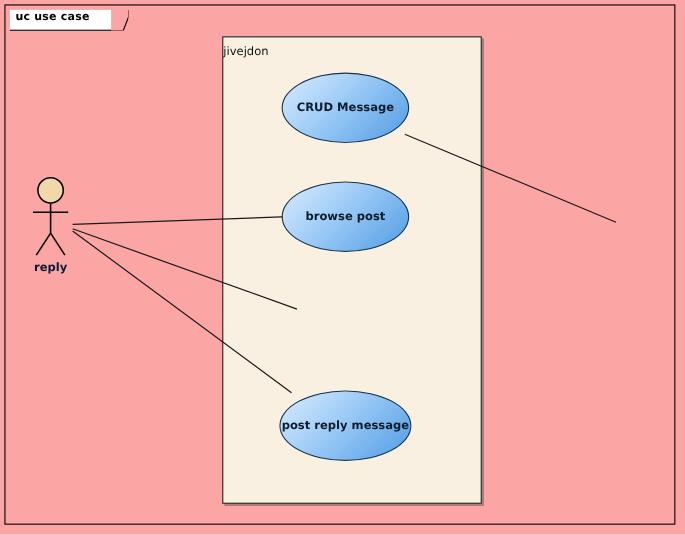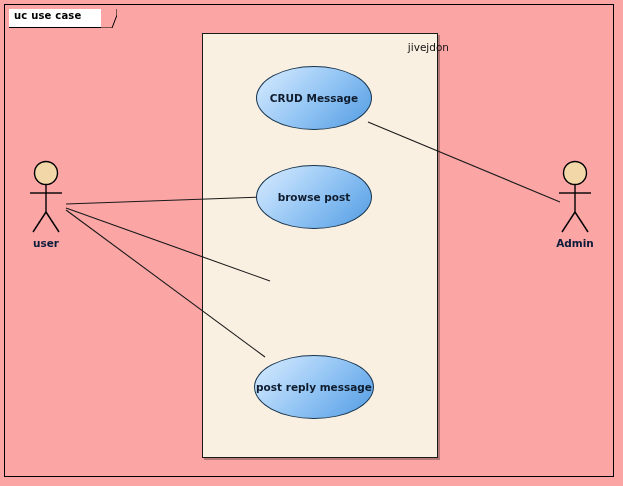--- a/index.html
+++ b/index.html
@@ -68,24 +68,24 @@
     top: 33px;
     width: 236px;
     height: 425px;
     background: #faf0e1;
     border: 1px solid #1a1a1a;
     box-sizing: border-box;
     box-shadow: 2px 2px 0 rgba(0,0,0,0.28);
   }
   .package-title {
     position: absolute;
-    left: 12px;
+    left: 0;
     top: 7px;
     width: 100%;
-    text-align: right;
+    text-align: left;
     font-size: 10.5px;
     color: #101010;
     white-space: nowrap;
   }
   
   .usecase {
     position: absolute;
     border-radius: 50%;
     border: 1.2px solid #16344f;
     box-sizing: border-box;
@@ -174,27 +174,17 @@
   </div>
 
   <div class="actor" style="left:16px; top:160px;">
     <svg width="60" height="76" viewBox="0 0 60 76">
       <circle cx="30" cy="13" r="11.5" fill="#f2d8a8" stroke="#000000" stroke-width="1.4"></circle>
       <line x1="30" y1="25" x2="30" y2="52" stroke="#000000" stroke-width="1.4"></line>
       <line x1="14" y1="33" x2="46" y2="33" stroke="#000000" stroke-width="1.4"></line>
       <line x1="30" y1="52" x2="17" y2="72" stroke="#000000" stroke-width="1.4"></line>
       <line x1="30" y1="52" x2="43" y2="72" stroke="#000000" stroke-width="1.4"></line>
     </svg>
-    <div class="actor-label">user</div>
+    <div class="actor-label">reply</div>
   </div>
 
-  <div class="actor" style="left:545px; top:160px;">
-    <svg width="60" height="76" viewBox="0 0 60 76">
-      <circle cx="30" cy="13" r="11.5" fill="#f2d8a8" stroke="#000000" stroke-width="1.4"></circle>
-      <line x1="30" y1="25" x2="30" y2="52" stroke="#000000" stroke-width="1.4"></line>
-      <line x1="14" y1="33" x2="46" y2="33" stroke="#000000" stroke-width="1.4"></line>
-      <line x1="30" y1="52" x2="17" y2="72" stroke="#000000" stroke-width="1.4"></line>
-      <line x1="30" y1="52" x2="43" y2="72" stroke="#000000" stroke-width="1.4"></line>
-    </svg>
-    <div class="actor-label">Admin</div>
-  </div>
 
 </div>
 
 </body></html>

